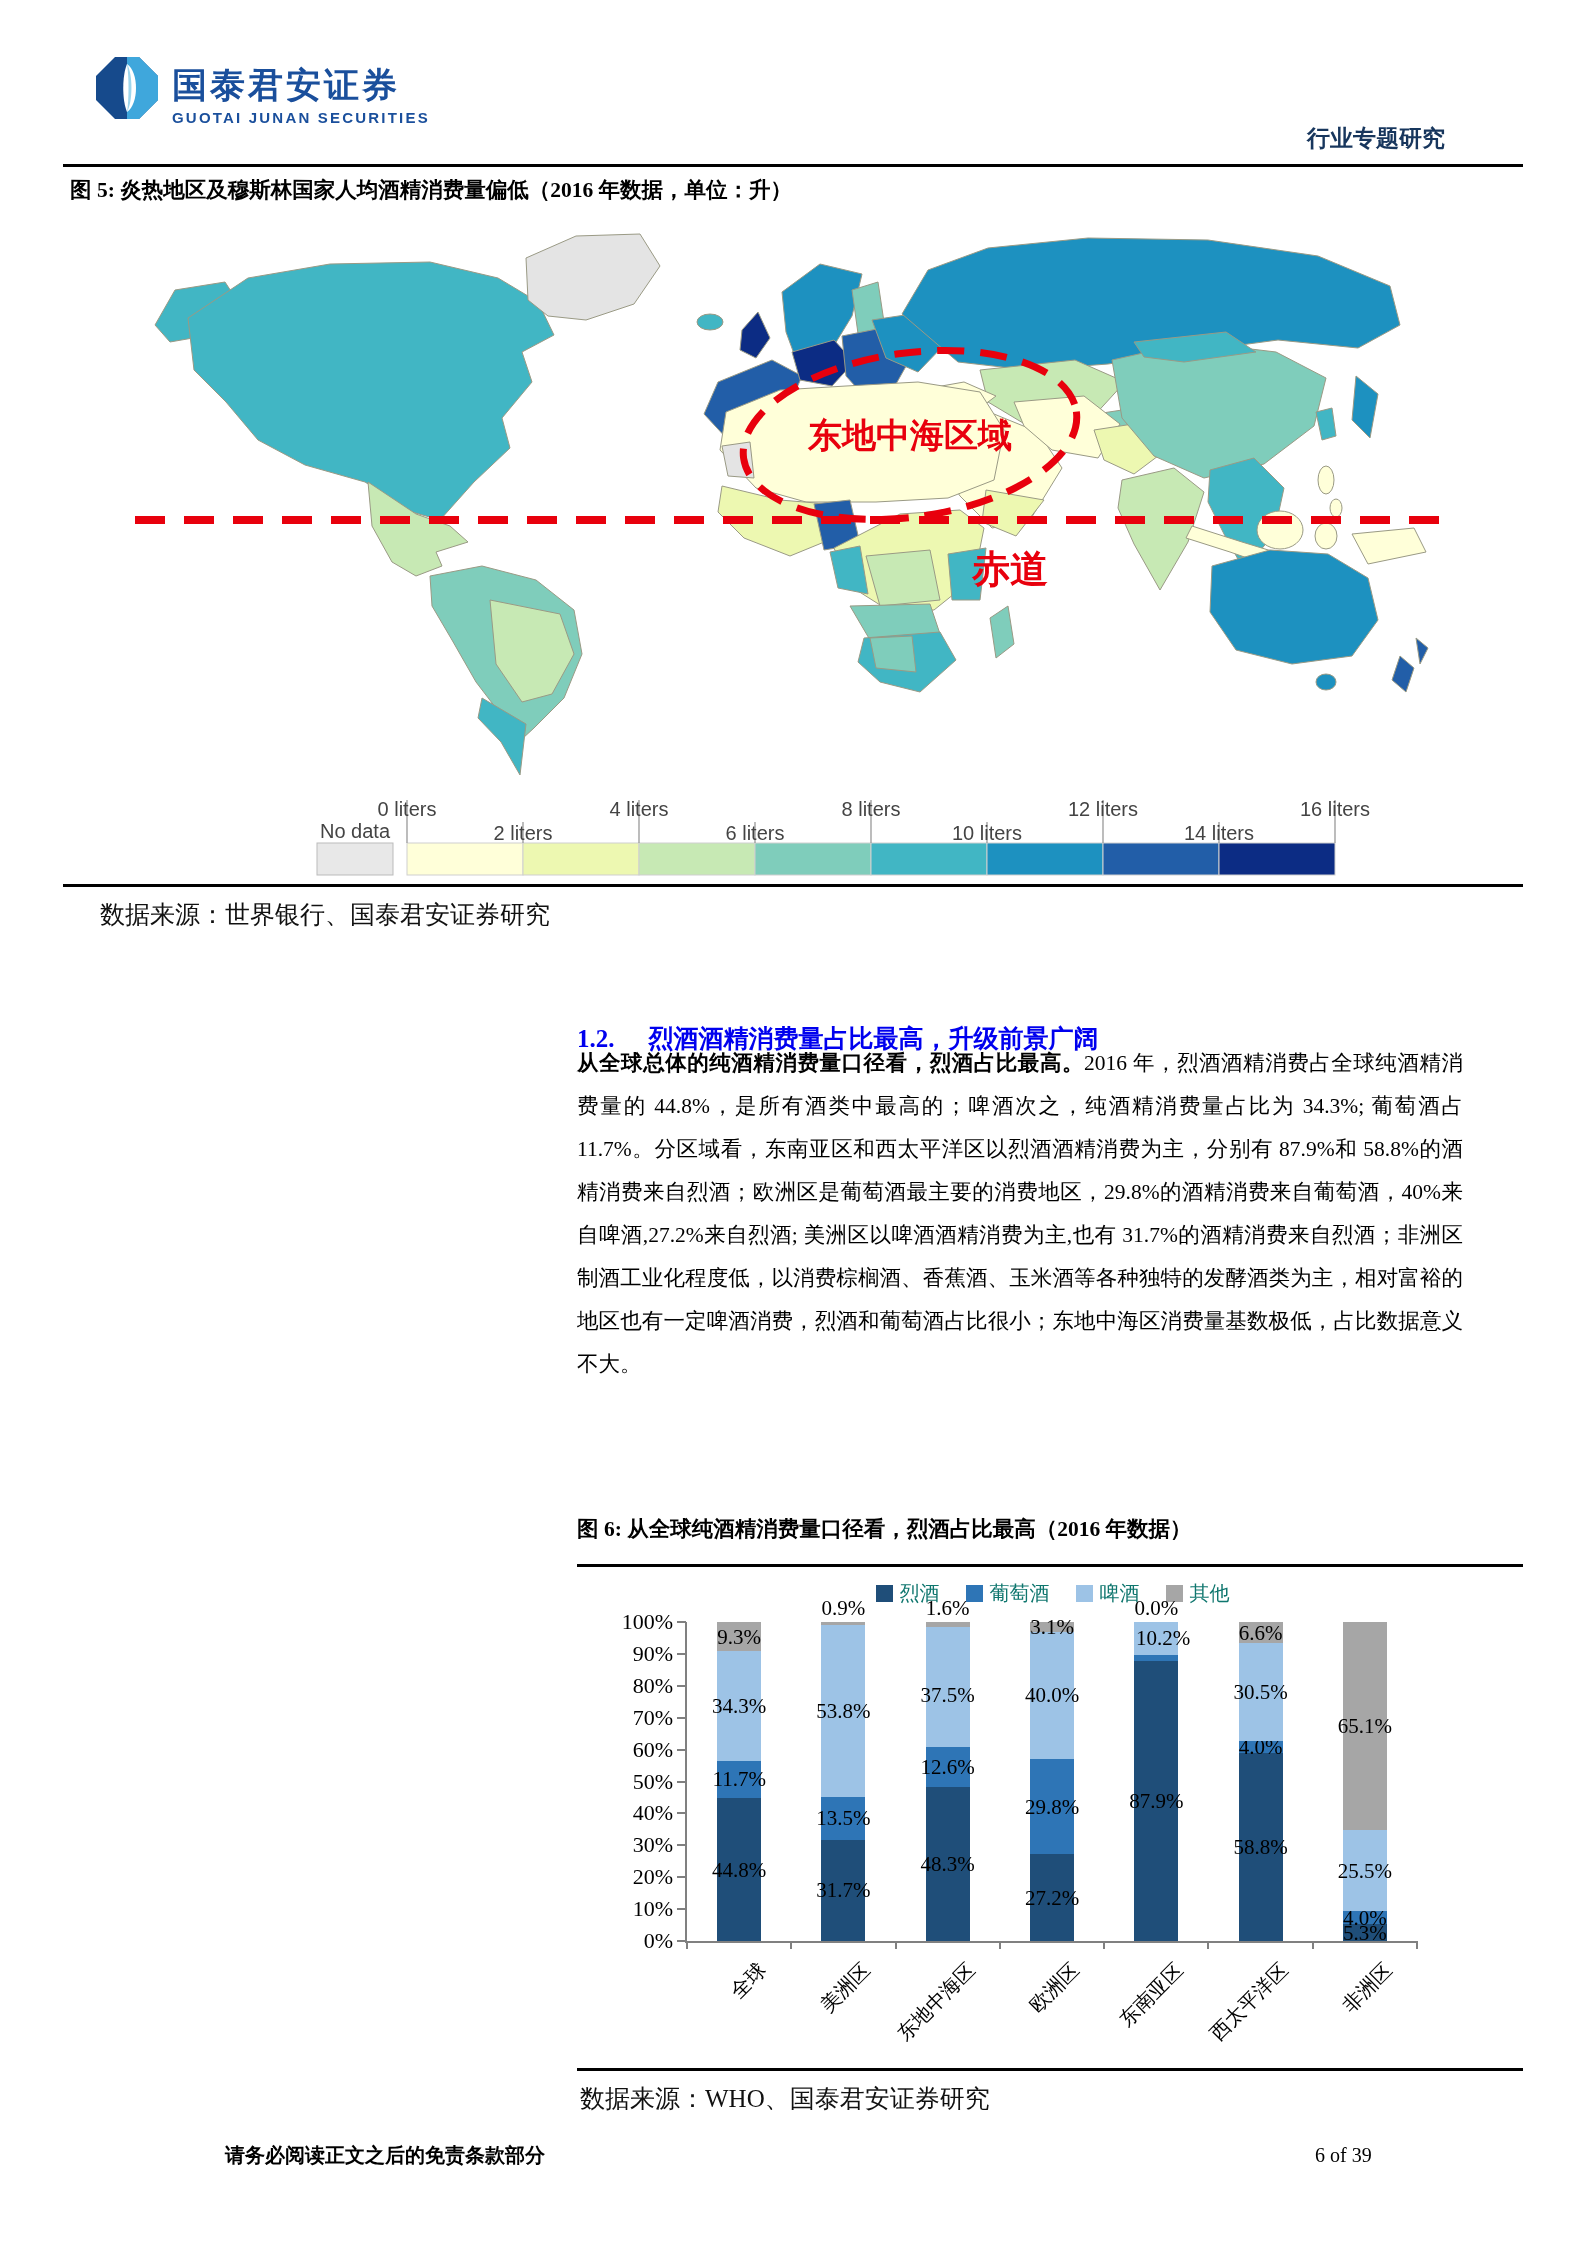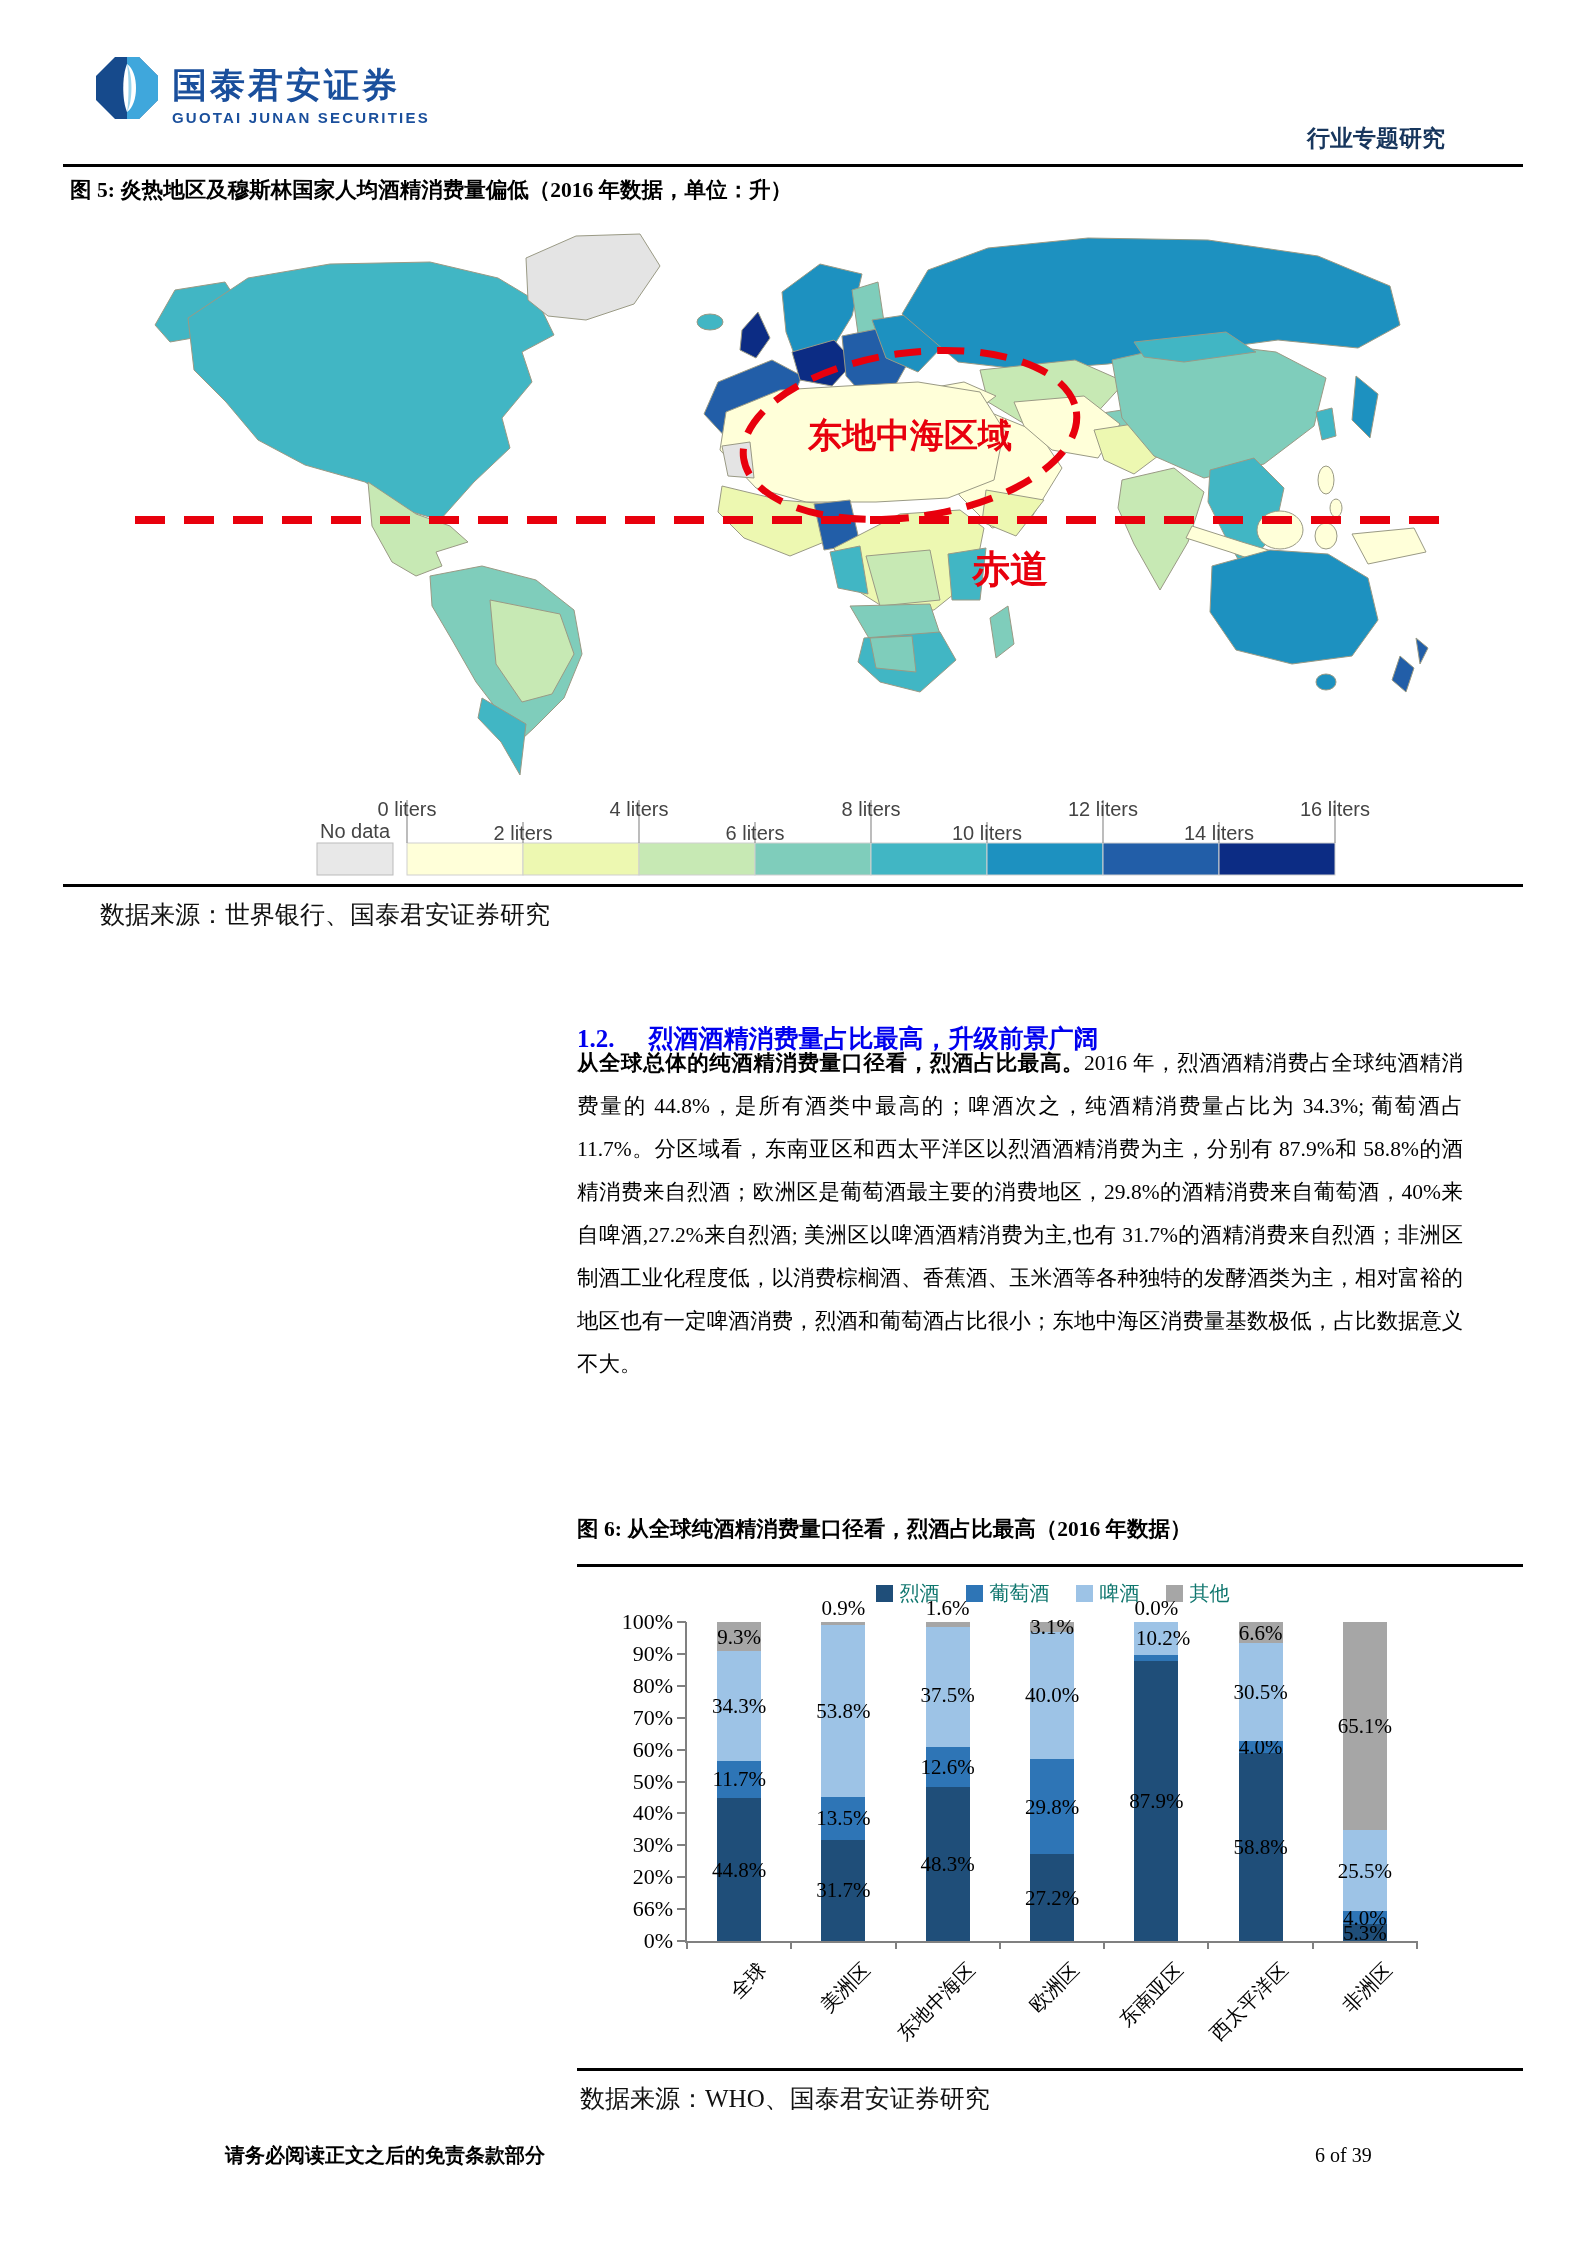--- a/index.html
+++ b/index.html
@@ -184,21 +184,21 @@
         <span>啤酒</span>
       </span>
       <span class="leg-item">
         <span class="leg-sw" style="background: rgb(166, 166, 166);"></span>
         <span>其他</span>
       </span>
     </div>
   <div class="abs" id="plot" style="left:685px;top:1622px;width:730px;height:319px;">
       <div class="ytick-label" style="left: -104px; top: 306px;">0%</div>
       <div class="ytick-mark" style="left: -10px; top: 318px;"></div>
-      <div class="ytick-label" style="left: -104px; top: 274.1px;">66%</div>
+      <div class="ytick-label" style="left: -104px; top: 274.1px;">10%</div>
       <div class="ytick-mark" style="left: -10px; top: 286.1px;"></div>
       <div class="ytick-label" style="left: -104px; top: 242.2px;">20%</div>
       <div class="ytick-mark" style="left: -10px; top: 254.2px;"></div>
       <div class="ytick-label" style="left: -104px; top: 210.3px;">30%</div>
       <div class="ytick-mark" style="left: -10px; top: 222.3px;"></div>
       <div class="ytick-label" style="left: -104px; top: 178.4px;">40%</div>
       <div class="ytick-mark" style="left: -10px; top: 190.4px;"></div>
       <div class="ytick-label" style="left: -104px; top: 146.5px;">50%</div>
       <div class="ytick-mark" style="left: -10px; top: 158.5px;"></div>
       <div class="ytick-label" style="left: -104px; top: 114.6px;">60%</div>

